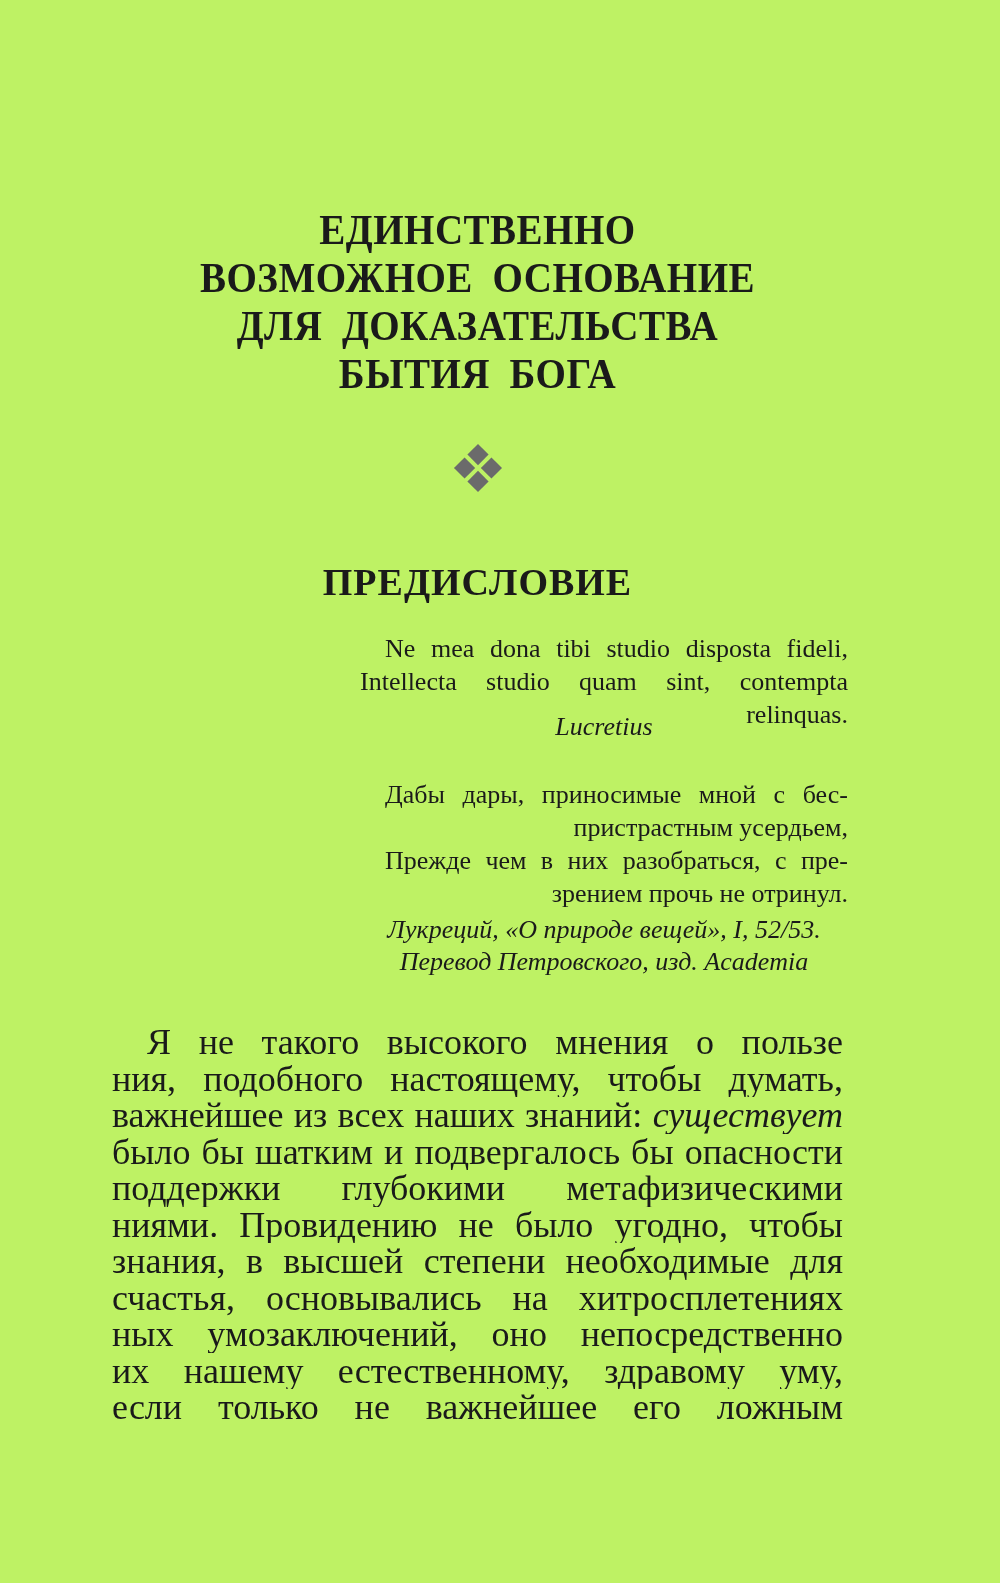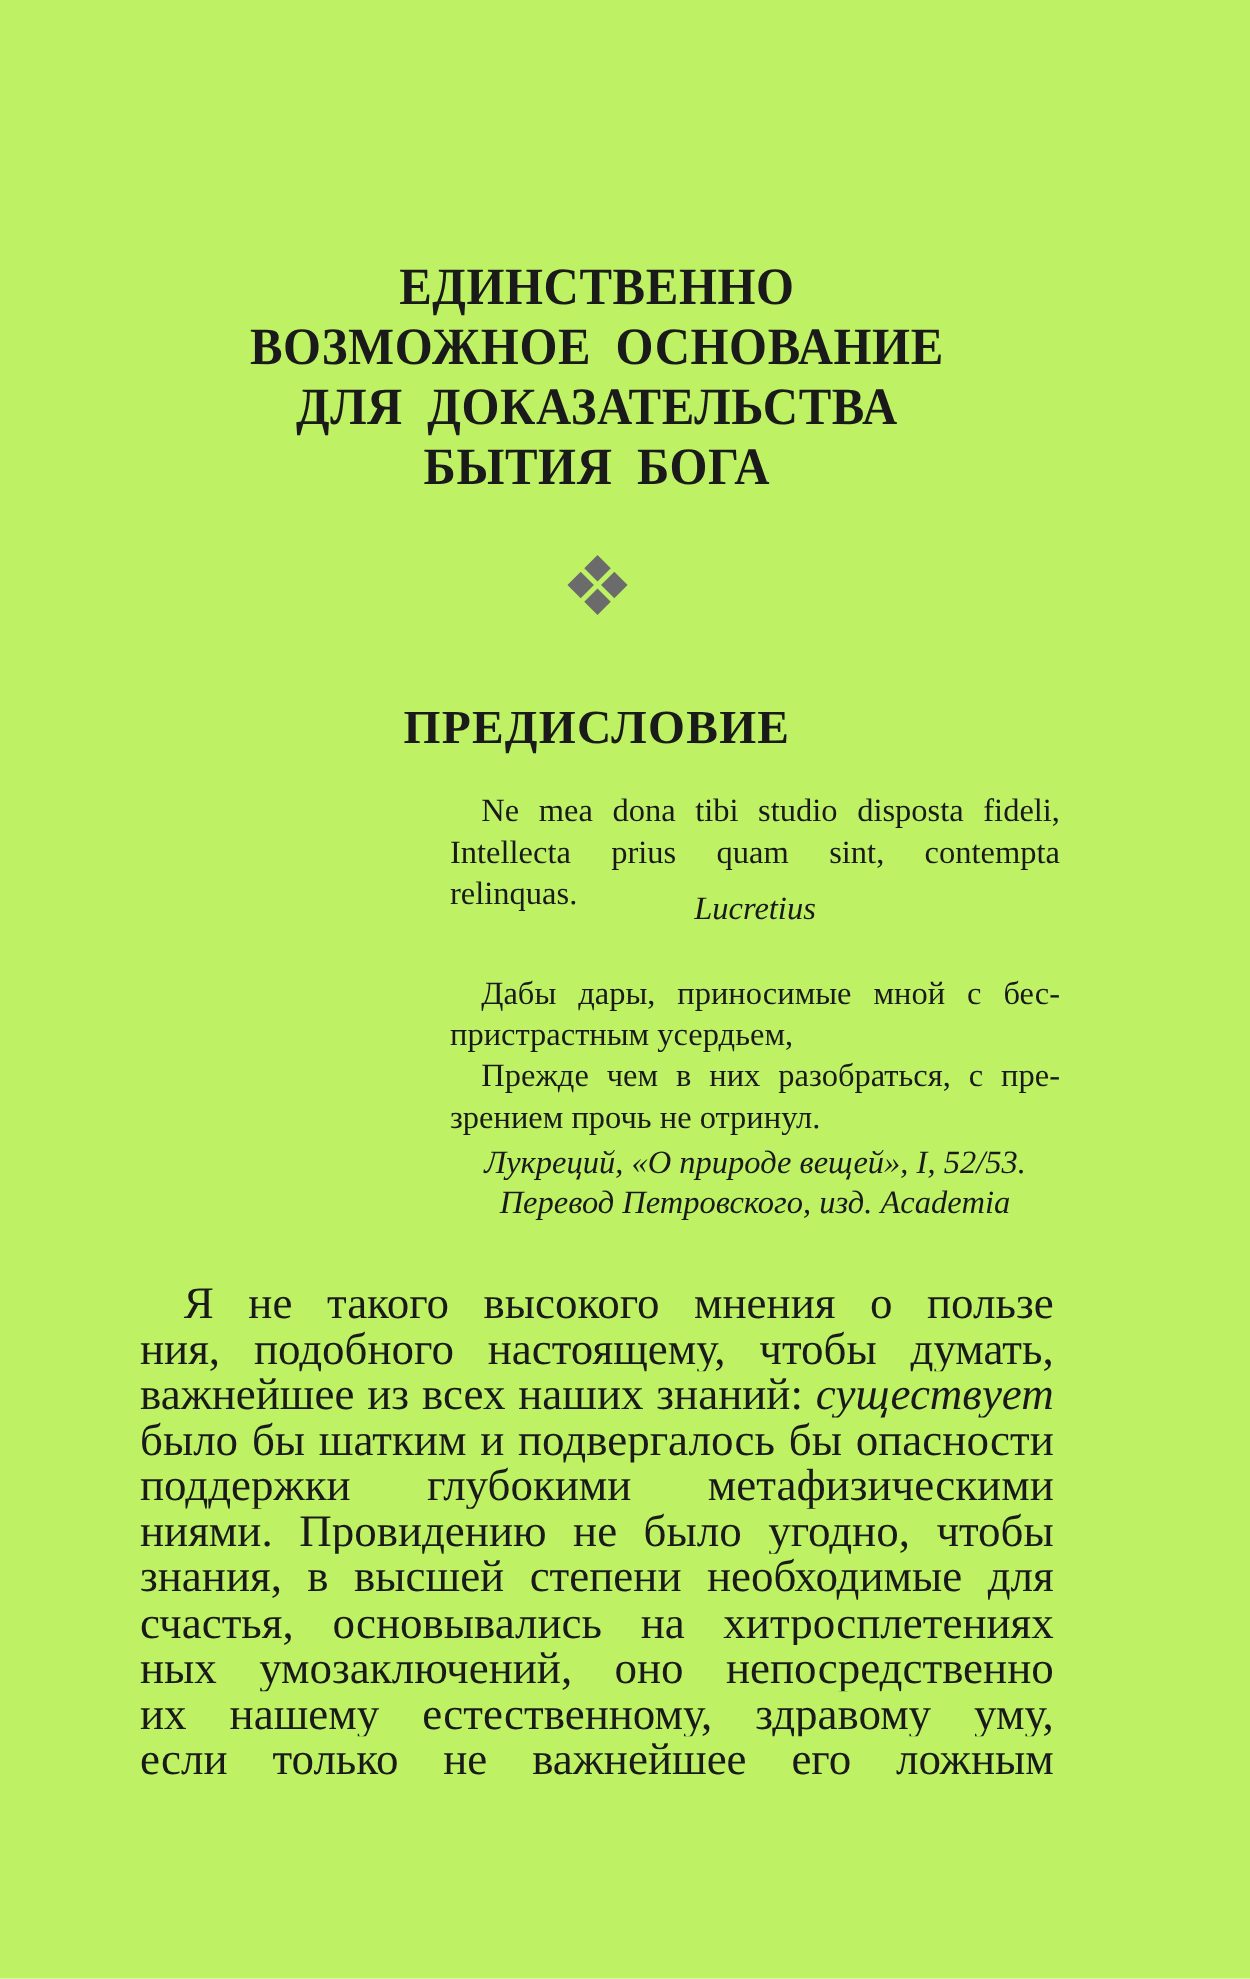--- a/index.html
+++ b/index.html
@@ -53,21 +53,21 @@
   }
 
   
   .epigraph {
     left: 360px; width: 488px;
     font-size: 26px;
     line-height: 33px;
   }
   .latin-epigraph { top: 632px; }
   .russian-epigraph { top: 778px; }
-  .epigraph .line { height: 33px; overflow: hidden; }
+  .epigraph .line { height: 33px; overflow: hidden; text-align: right; }
 
   .attr-line {
     text-align: center;
     font-style: italic;
     font-size: 26px;
     line-height: 32px;
   }
   .latin-attr { margin-top: -20px; }
   .russian-attr { margin-top: 4px; }
 
@@ -105,21 +105,21 @@
       <span style="background: rgb(107, 107, 107);"></span>
       <span style="background: rgb(107, 107, 107);"></span>
     </div>
   </div>
 
   <div class="block preface-heading">ПРЕДИСЛОВИЕ</div>
 
   <div class="block epigraph latin-epigraph">
     <div>
         <div class="line indent just"><span>Ne mea dona tibi studio disposta fideli,</span></div>
-        <div class="line just"><span>Intellecta prius quam sint, contempta</span></div>
+        <div class="line just"><span>Intellecta studio quam sint, contempta</span></div>
         <div class="line"><span>relinquas.</span></div>
       </div>
     <div class="attr-line latin-attr">Lucretius</div>
   </div>
 
   <div class="block epigraph russian-epigraph">
     <div>
         <div class="line indent just"><span>Дабы дары, приносимые мной с бес-</span></div>
         <div class="line"><span>пристрастным усердьем,</span></div>
         <div class="line indent just"><span>Прежде чем в них разобраться, с пре-</span></div>

